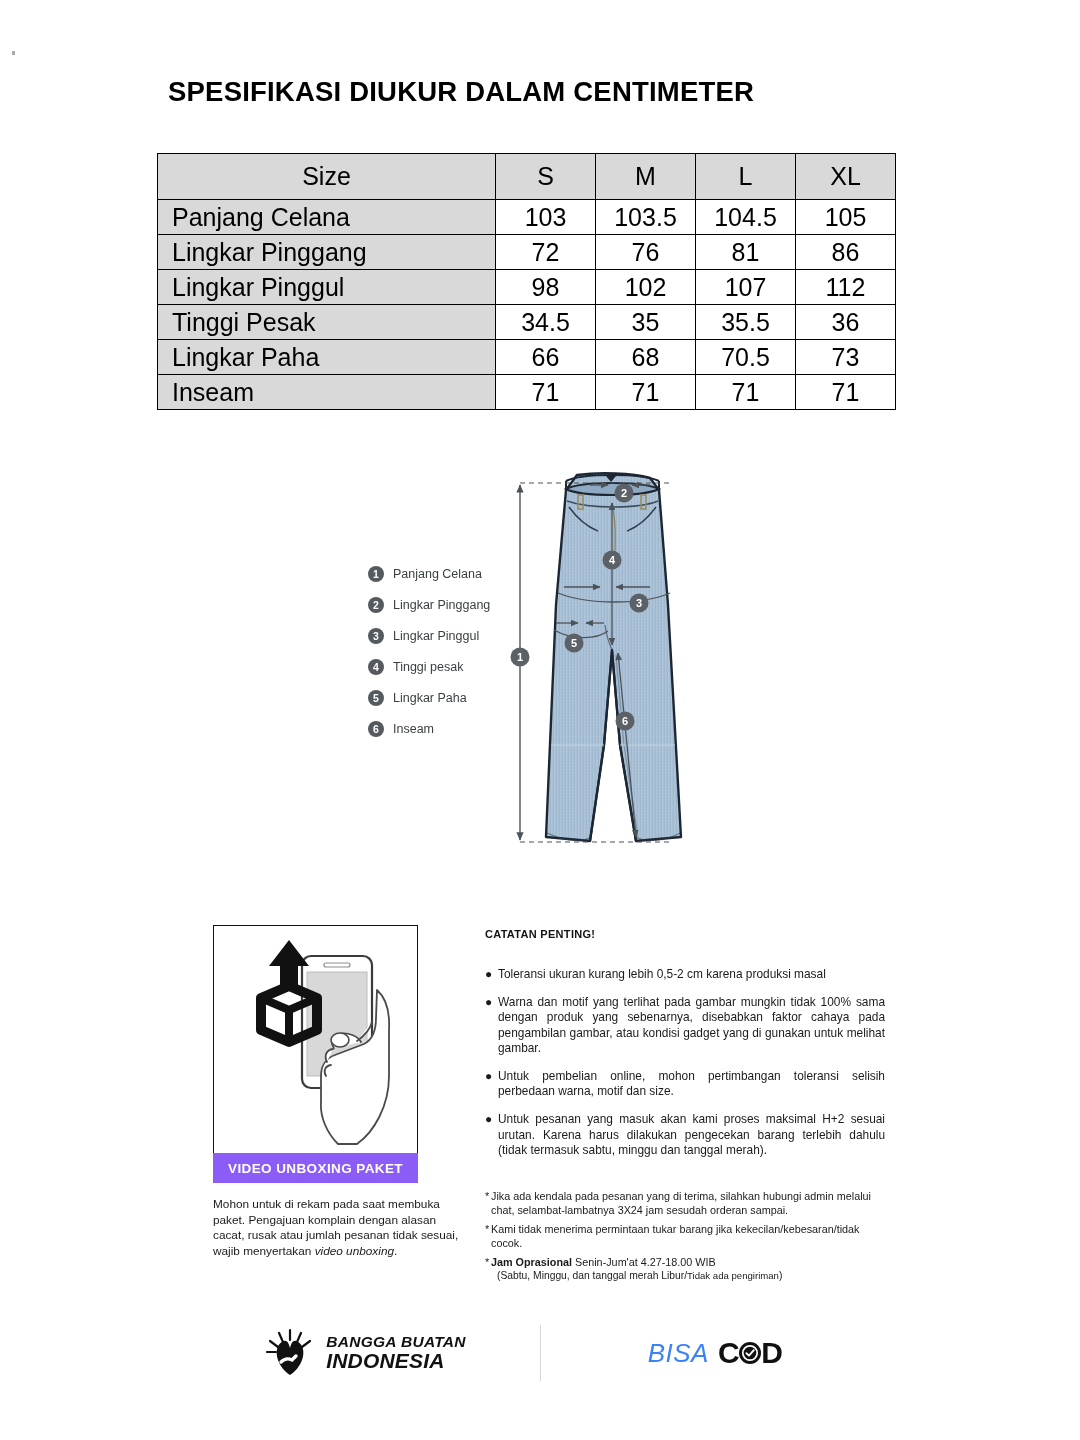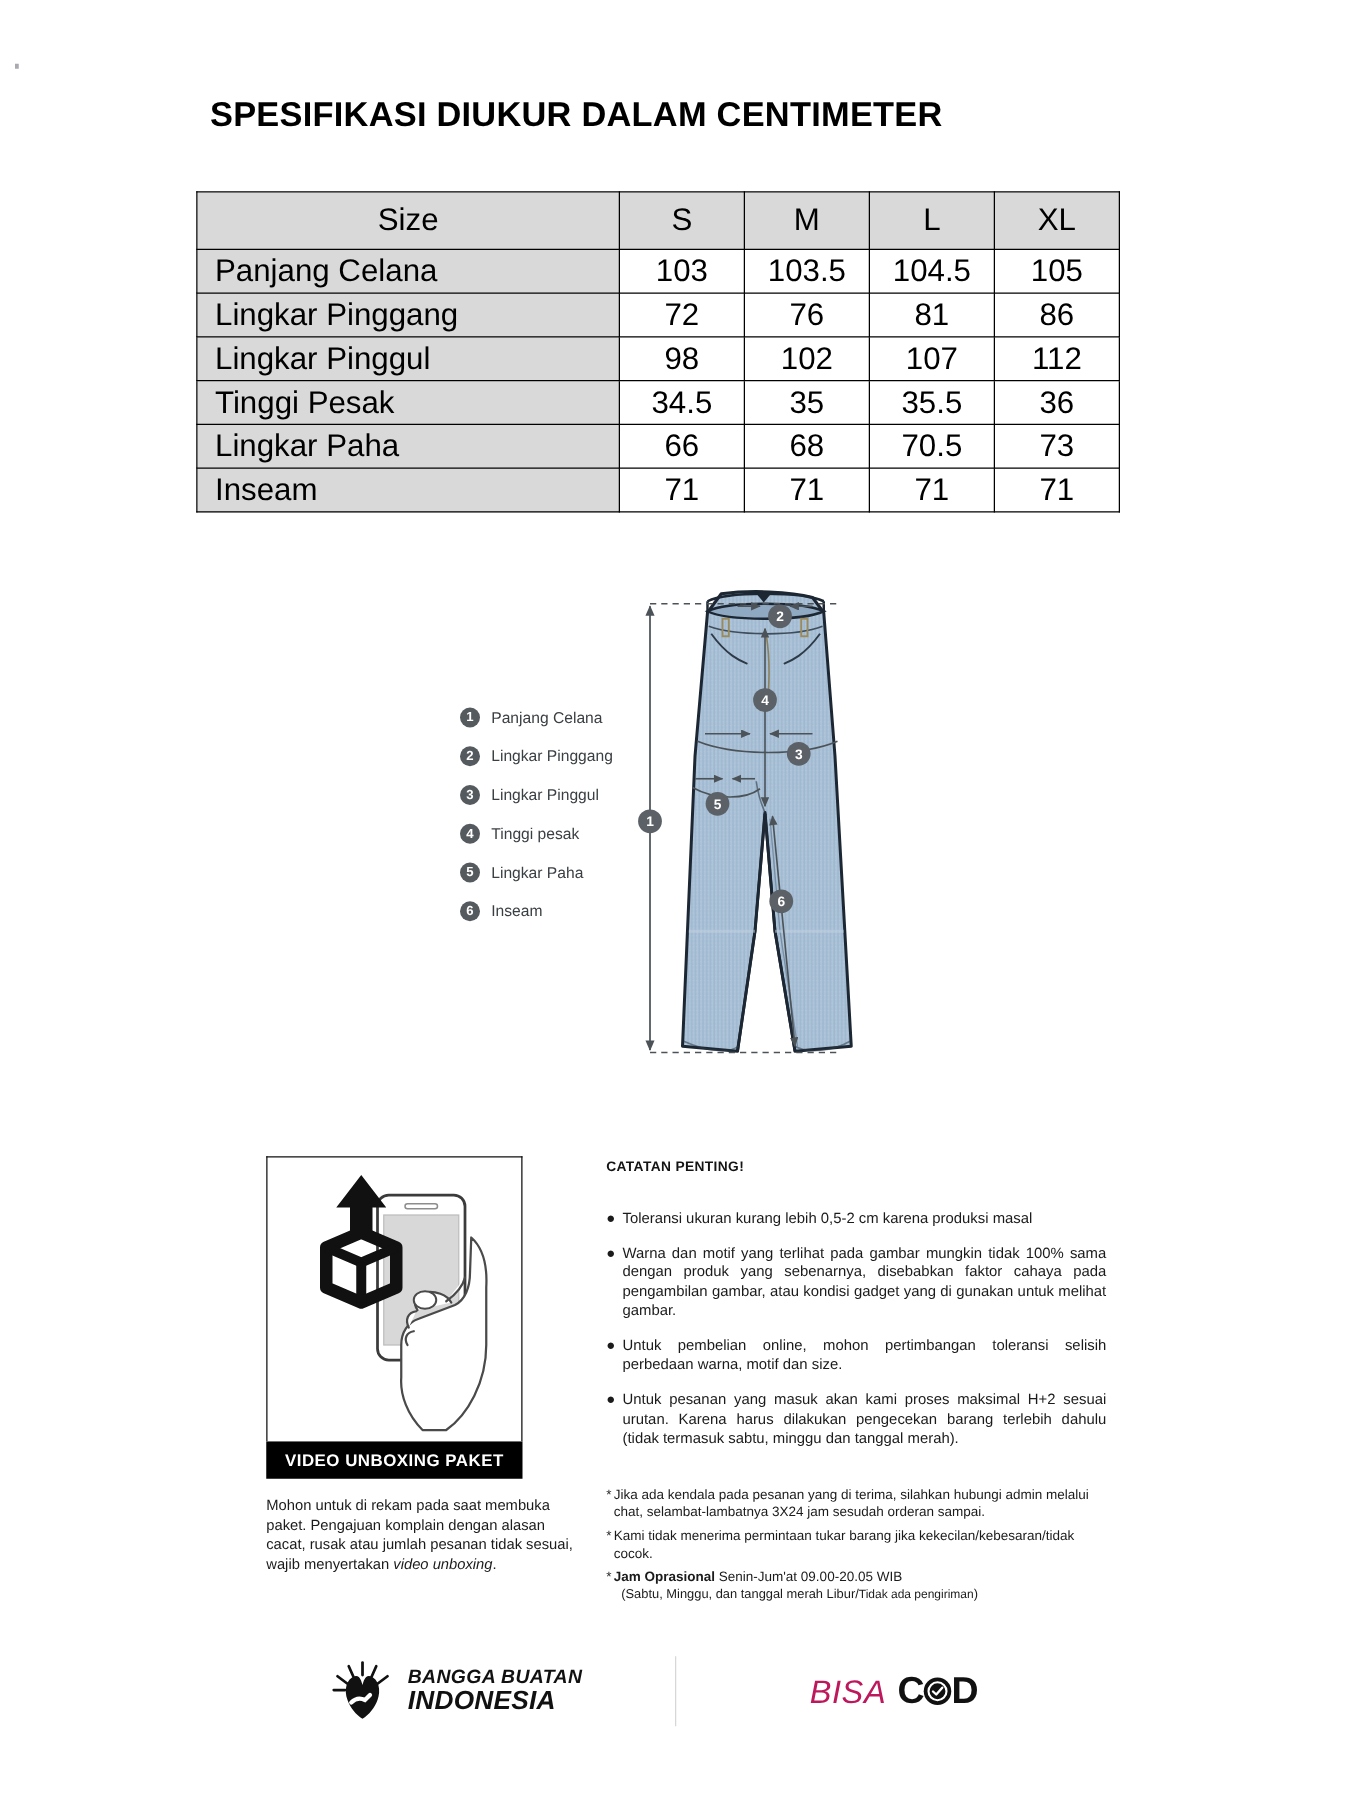--- a/index.html
+++ b/index.html
@@ -118,21 +118,21 @@
   .unbox-img {
     width: 205px; height: 228px;
     border: 1.5px solid #111;
     border-bottom: none;
     position: relative;
     background: #fff;
     overflow: hidden;
   }
   .unbox-bar {
     width: 205px; height: 30px;
-    background: #000000;
+    background: #8b5cf6;
     color: #fff;
     display: flex;
     align-items: center;
     justify-content: center;
     font-size: 13.5px;
     font-weight: bold;
     letter-spacing: .4px;
   }
   .unbox-caption {
     margin-top: 14px;
@@ -246,21 +246,21 @@
   }
   .cod-text {
     display: flex;
     align-items: center;
     gap: 9px;
   }
   .cod-bisa {
     font-size: 26px;
     font-style: italic;
     font-weight: normal;
-    color: #be185d;
+    color: #3b82f6;
     letter-spacing: .5px;
   }
   .cod-word {
     font-size: 30px;
     font-weight: bold;
     color: #111;
     letter-spacing: -.5px;
     display: flex;
     align-items: center;
   }
@@ -560,21 +560,21 @@
       <div class="footnote-body">Jika ada kendala pada pesanan yang di terima, silahkan hubungi admin melalui chat, selambat-lambatnya 3X24 jam sesudah orderan sampai.</div>
     </div>
     <div class="footnote">
       <div class="footnote-star">*</div>
       <div class="footnote-body">Kami tidak menerima permintaan tukar barang jika kekecilan/kebesaran/tidak cocok.</div>
     </div>
     <div class="footnote">
       <div class="footnote-star">*</div>
       <div class="footnote-body">
         <div>
-          <b>Jam Oprasional</b><span> Senin-Jum'at 09.00-20.05 WIB</span>
+          <b>Jam Oprasional</b><span> Senin-Jum'at 4.27-18.00 WIB</span>
         </div>
         <div class="footnote-sub">
           <span>(Sabtu, Minggu, dan tanggal merah Libur/</span><span class="small">Tidak ada pengiriman</span><span>)</span>
         </div>
       </div>
     </div>
   </div>
 </div>
 
 <div class="badges">

